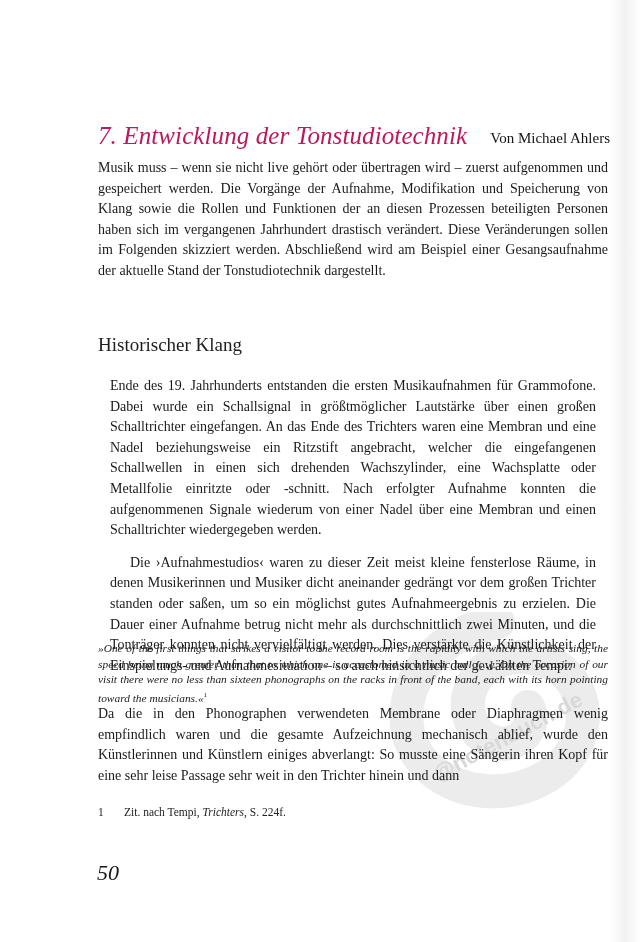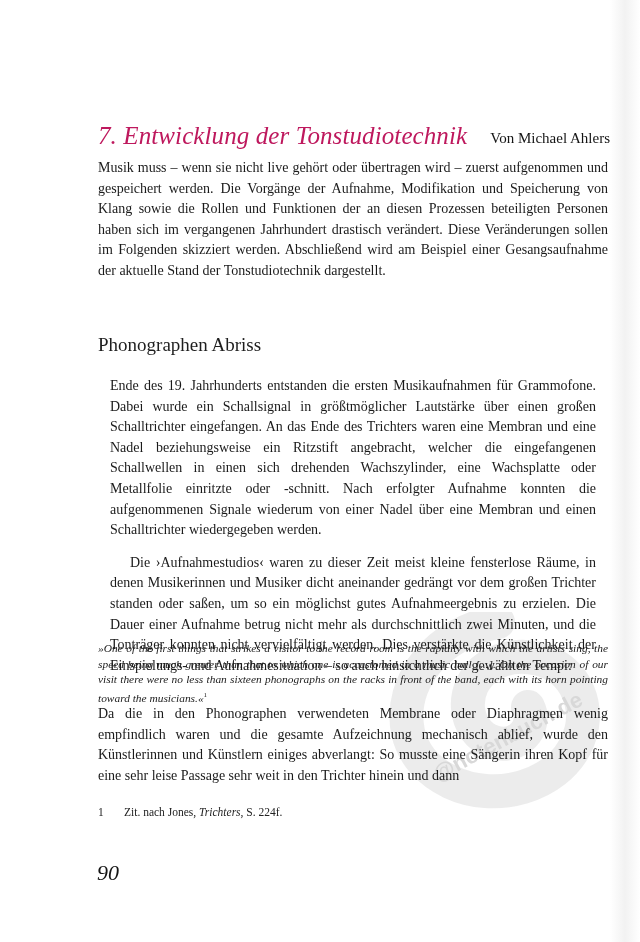--- a/index.html
+++ b/index.html
@@ -114,30 +114,30 @@
 <svg class="watermark" viewBox="0 0 230 200">
   <path d="M120 10 C 60 20, 20 70, 30 120 C 40 165, 95 190, 145 175 C 195 160, 215 115, 200 80 C 185 45, 140 35, 110 55 C 80 75, 85 120, 115 130 C 140 138, 160 115, 150 95" fill="none" stroke="#e6e6e6" stroke-width="34" stroke-linecap="round" opacity="0.75"></path>
   <text x="60" y="170" transform="rotate(-28 60 170)" fill="#d8d8d8" font-family="Liberation Sans, sans-serif" font-size="22" font-weight="bold">@notenbuch.de</text>
 </svg>
 
 <div class="chapter-title">7. Entwicklung der Tonstudiotechnik</div>
 <div class="author">Von Michael Ahlers</div>
 
 <div class="text-block intro">Musik muss – wenn sie nicht live gehört oder übertragen wird – zuerst aufge­nommen und gespeichert werden. Die Vorgänge der Aufnahme, Modifikation und Speicherung von Klang sowie die Rollen und Funktionen der an diesen Prozessen beteiligten Personen haben sich im vergangenen Jahrhundert dras­tisch verändert. Diese Veränderungen sollen im Folgenden skizziert werden. Abschließend wird am Beispiel einer Gesangsaufnahme der aktuelle Stand der Tonstudiotechnik dargestellt.</div>
 
-<div class="section-heading">Phonographen Abriss</div>
+<div class="section-heading">Historischer Klang</div>
 
 <div class="text-block section-body">
   <p>Ende des 19. Jahrhunderts entstanden die ersten Musikaufnahmen für Gram­mofone. Dabei wurde ein Schallsignal in größtmöglicher Lautstärke über ei­nen großen Schalltrichter eingefangen. An das Ende des Trichters waren eine Membran und eine Nadel beziehungsweise ein Ritzstift angebracht, welcher die eingefangenen Schallwellen in einen sich drehenden Wachszylinder, eine Wachsplatte oder Metallfolie einritzte oder -schnitt. Nach erfolgter Aufnah­me konnten die aufgenommenen Signale wiederum von einer Nadel über eine Membran und einen Schalltrichter wiedergegeben werden.</p>
   <p class="indent">Die ›Aufnahmestudios‹ waren zu dieser Zeit meist kleine fensterlose Räume, in denen Musikerinnen und Musiker dicht aneinander gedrängt vor dem gro­ßen Trichter standen oder saßen, um so ein möglichst gutes Aufnahmeergebnis zu erzielen. Die Dauer einer Aufnahme betrug nicht mehr als durchschnittlich zwei Minuten, und die Tonträger konnten nicht vervielfältigt werden. Dies ver­stärkte die Künstlichkeit der Einspielungs- und Aufnahmesituation – so auch hinsichtlich der gewählten Tempi:</p>
 </div>
 
 <div class="quote">
   <span>»One of the first things that strikes a visitor to the record room is the rapidity with which the artists sing, the speed being much greater than that to which one is accustomed in a music hall [...]. On the occasion of our visit there were no less than sixteen phonographs on the racks in front of the band, each with its horn pointing toward the musicians.«</span><sup>1</sup>
 </div>
 
 <div class="text-block continuation">Da die in den Phonographen verwendeten Membrane oder Diaphragmen we­nig empfindlich waren und die gesamte Aufzeichnung mechanisch ablief, wurde den Künstlerinnen und Künstlern einiges abverlangt: So musste eine Sängerin ihren Kopf für eine sehr leise Passage sehr weit in den Trichter hinein und dann</div>
 
 <div class="footnote">
-  <span class="fn-num">1</span><span>Zit. nach Jones,</span> <i>Trichters</i><span>, S. 224f.</span>
+  <span class="fn-num">1</span><span>Zit. nach Tempi,</span> <i>Trichters</i><span>, S. 224f.</span>
 </div>
 
-<div class="page-number">90</div>
+<div class="page-number">50</div>
 
 </body></html>

